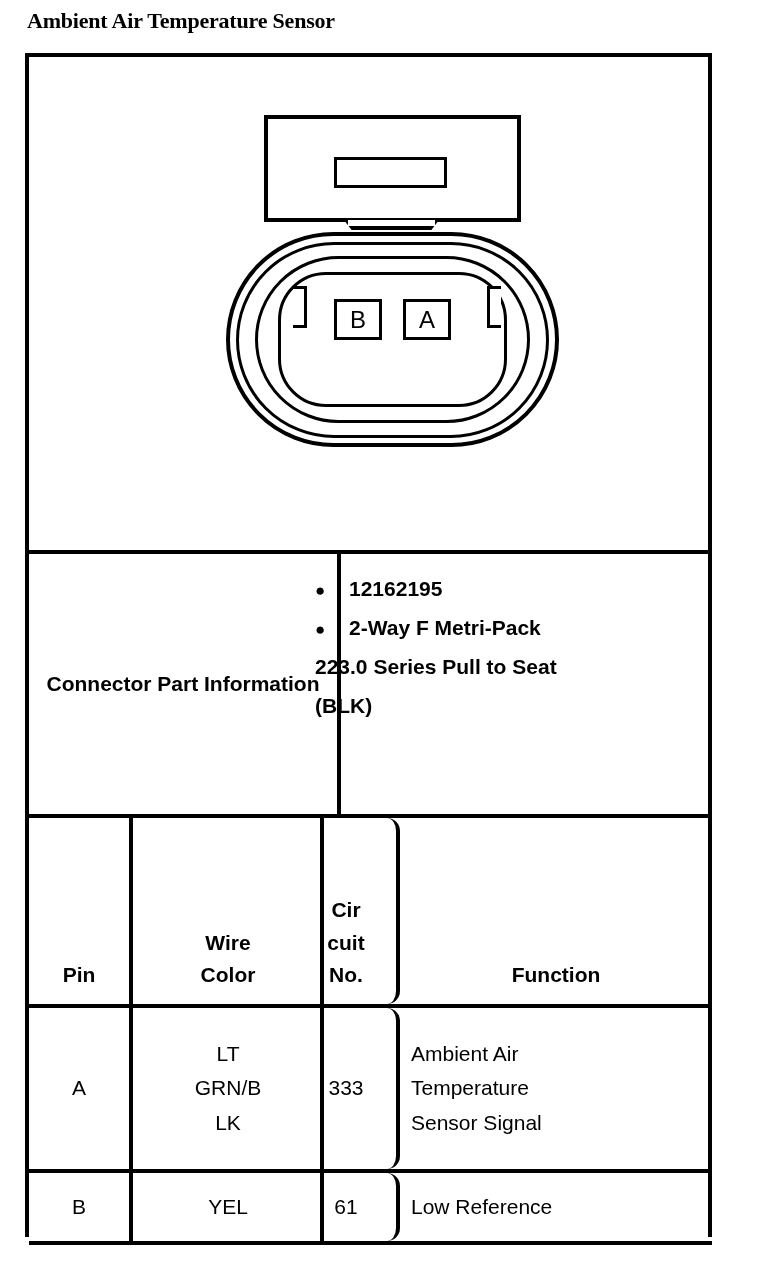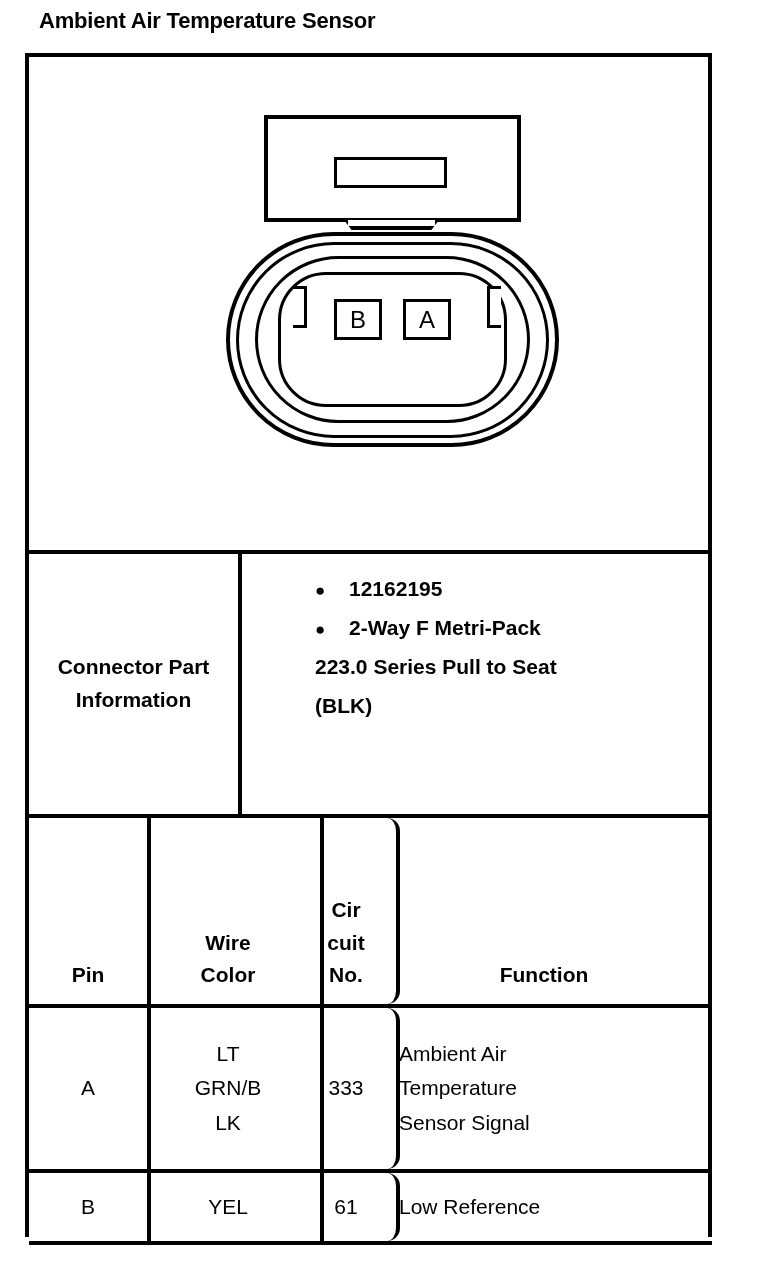--- a/index.html
+++ b/index.html
@@ -12,26 +12,27 @@
     height: 1270px;
     position: relative;
     font-family: "Liberation Sans", sans-serif;
     color: #000000;
     overflow: hidden;
   }
 
   
   #page-title {
     position: absolute;
-    left: 39px;
+    left: 27px;
     top: 8px;
     font-size: 22px;
     font-weight: bold;
     letter-spacing: -0.2px;
     white-space: nowrap;
+    font-family: Liberation Serif, serif;
   }
 
   
   #doc-table {
     position: absolute;
     left: 25px;
     top: 53px;
     width: 687px;
     height: 1184px;
     border-left: 4px solid #000;
@@ -149,21 +150,21 @@
     top: 493px;
     width: 683px;
     height: 264px;
     border-top: 4px solid #000;
     box-sizing: border-box;
   }
   #connector-info-label {
     position: absolute;
     left: 0;
     top: 0;
-    width: 213px;
+    width: 312px;
     height: 260px;
     display: flex;
     align-items: center;
     justify-content: center;
     text-align: center;
     font-size: 21px;
     font-weight: bold;
     line-height: 1.55;
     box-sizing: border-box;
     border-right: 4px solid #000;
@@ -212,24 +213,24 @@
   #pt-header { top: 0;   height: 190px; border-bottom: 4px solid #000; }
   #pt-row-a  { top: 190; height: 165px; }
   .pt-cell {
     position: absolute;
     top: 0;
     height: 100%;
     box-sizing: border-box;
     font-size: 21px;
     display: flex;
   }
-  .col-pin      { left: 0;     width: 122px; border-right: 4px solid #000; }
+  .col-pin      { left: 0;     width: 104px; border-right: 4px solid #000; }
   .col-wire     { left: 107px; width: 188px; border-right: 4px solid #000; }
   .col-circuit  { left: 267px; width: 104px; border-right: 4px solid #000; border-radius: 13px; }
-  .col-function { left: 370px; width: 290px; }
+  .col-function { left: 382px; width: 290px; }
 
   #pt-header .pt-cell {
     font-weight: bold;
     align-items: flex-end;
     justify-content: center;
     text-align: center;
     line-height: 1.55;
     padding-bottom: 12px;
   }
   #pt-header .col-function { justify-content: center; }

